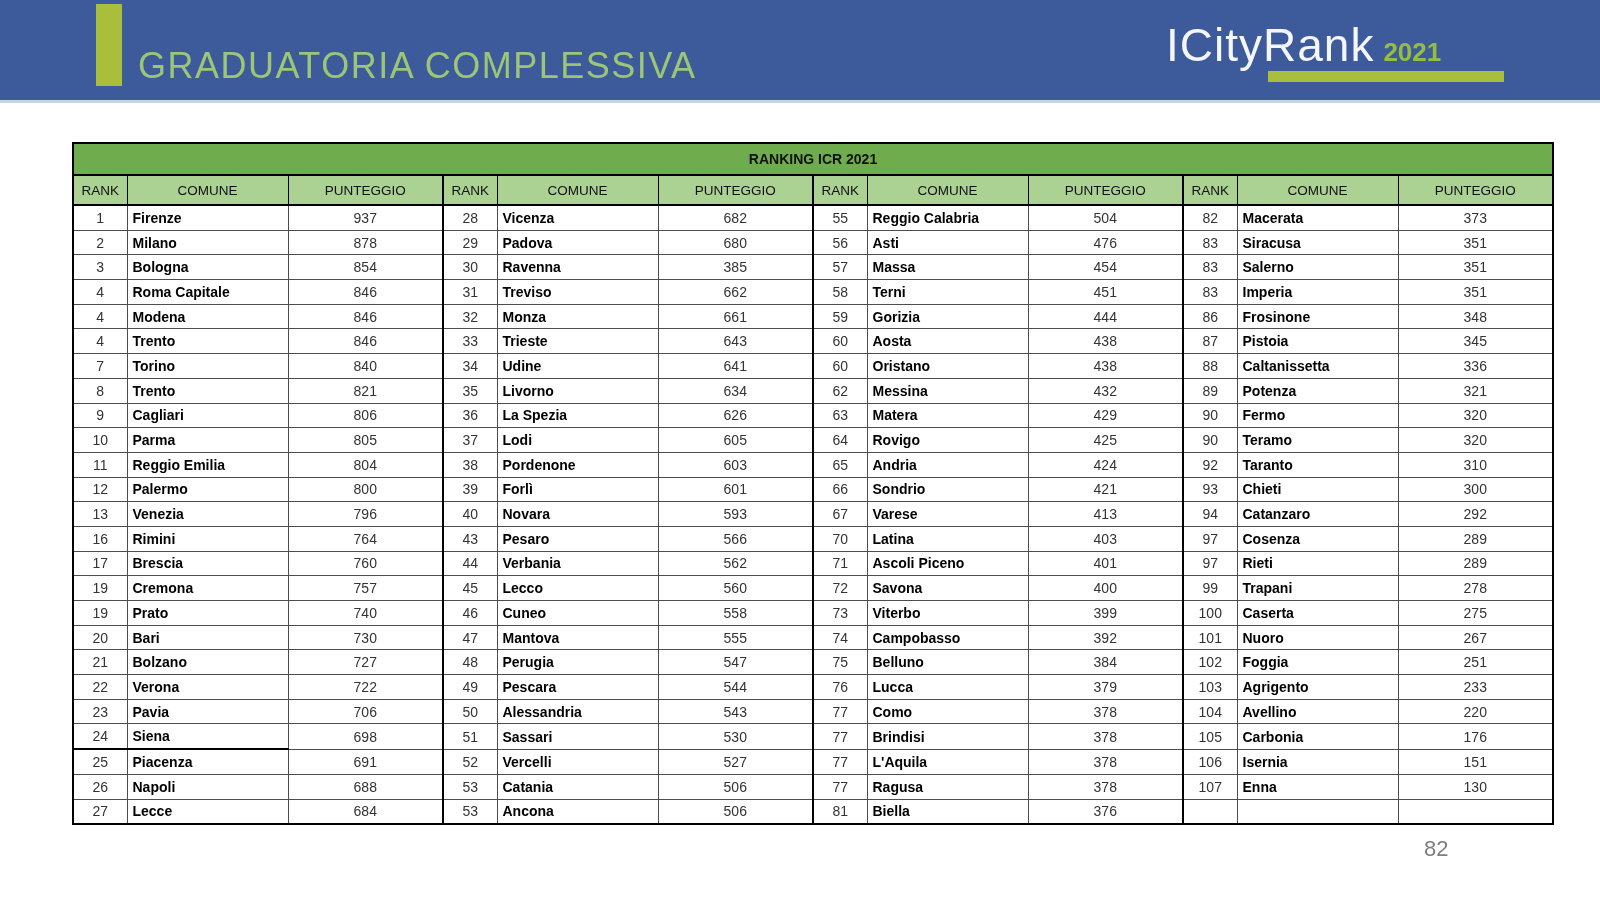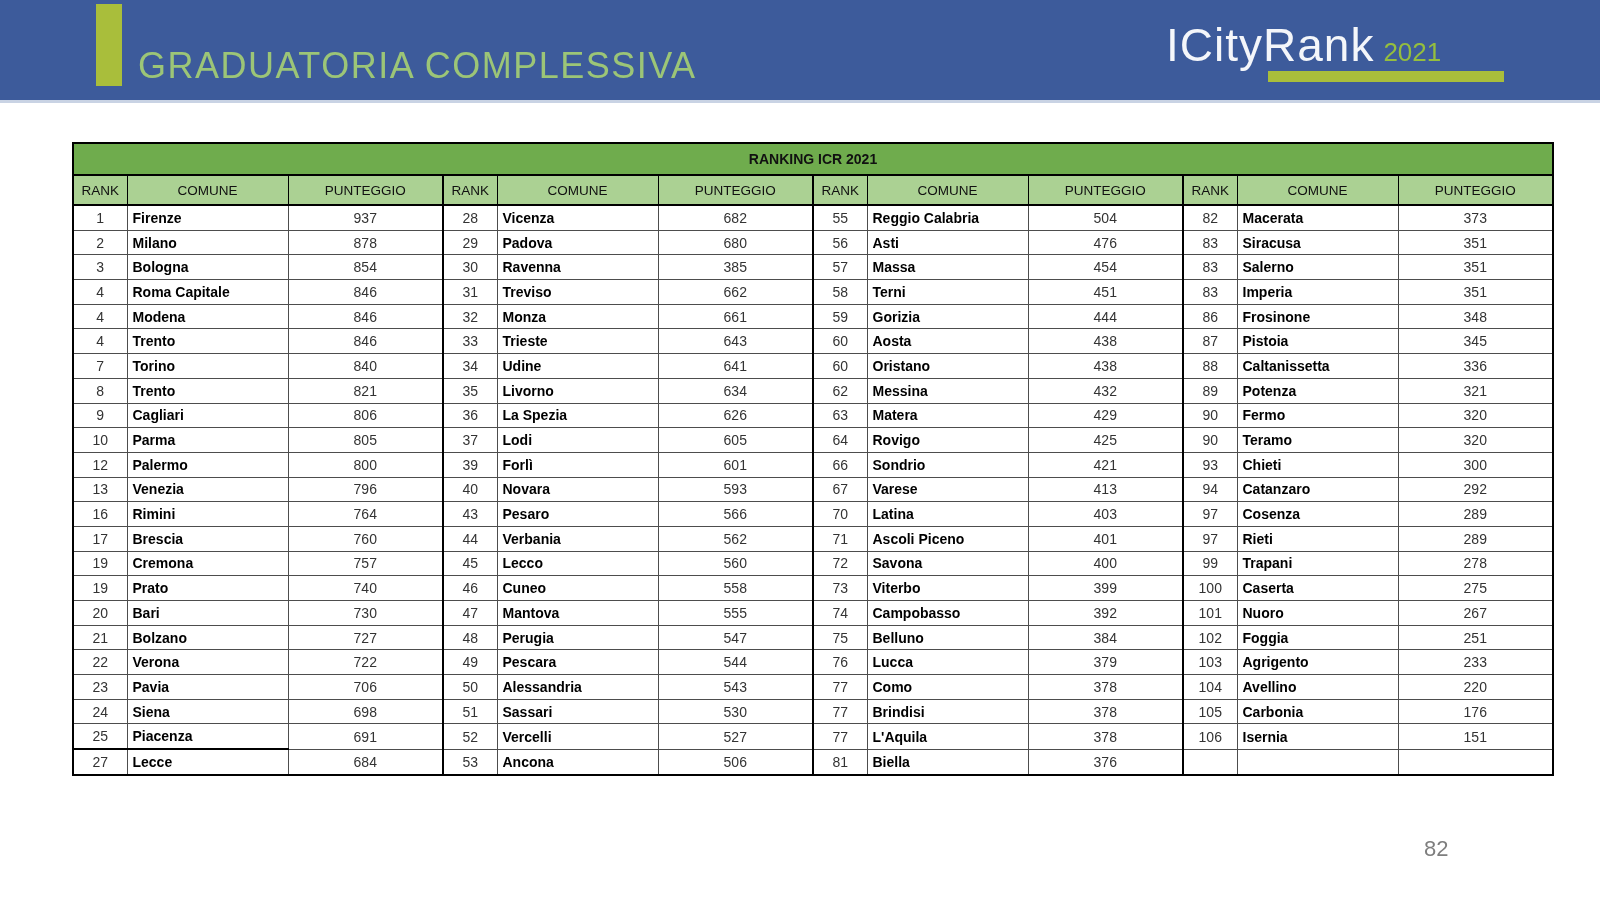--- a/index.html
+++ b/index.html
@@ -12,21 +12,21 @@
     position:absolute;left:0;top:0;width:1600px;height:100px;
     background:var(--banner-blue);border-bottom:3px solid #c9d3e4;
   }
   .accent-bar{position:absolute;left:96px;top:4px;width:26px;height:82px;background:var(--accent-green);}
   .banner-title{
     position:absolute;left:138px;top:48px;font-size:36px;font-weight:300;
     letter-spacing:1.5px;color:var(--title-green);line-height:1;white-space:nowrap;
   }
   .logo{position:absolute;left:1166px;top:22px;display:flex;align-items:baseline;}
   .logo-text{font-size:46px;font-weight:300;color:#f4f6fa;letter-spacing:1px;line-height:1;}
-  .logo-year{font-size:26px;font-weight:400;color:var(--logo-year-green);margin-left:9px;line-height:1;}
+  .logo-year{font-size:26px;font-weight:700;color:var(--logo-year-green);margin-left:9px;line-height:1;}
   .logo-underline{position:absolute;left:1268px;top:71px;width:236px;height:11px;background:var(--accent-green);}
   
   .table-wrap{position:absolute;left:72px;top:142px;}
   table.ranking{
     border-collapse:collapse;table-layout:fixed;width:1480px;
     border:2.5px solid #000;color:var(--text-dark);padding-left:42px;
   }
   .title-row th{
     background:var(--table-title-bg);border:2px solid #000;
     height:28px;font-size:14px;font-weight:bold;text-align:center;color:#111;
@@ -234,20 +234,34 @@
             <td class="c1">Lodi</td>
             <td class="c2">605</td>
             <td class="c0 gs">64</td>
             <td class="c1">Rovigo</td>
             <td class="c2">425</td>
             <td class="c0 gs">90</td>
             <td class="c1">Teramo</td>
             <td class="c2">320</td>
           </tr>
           <tr>
+            <td class="c0">11</td>
+            <td class="c1">Reggio Emilia</td>
+            <td class="c2">804</td>
+            <td class="c0 gs">38</td>
+            <td class="c1">Pordenone</td>
+            <td class="c2">603</td>
+            <td class="c0 gs">65</td>
+            <td class="c1">Andria</td>
+            <td class="c2">424</td>
+            <td class="c0 gs">92</td>
+            <td class="c1">Taranto</td>
+            <td class="c2">310</td>
+          </tr>
+          <tr>
             <td class="c0">12</td>
             <td class="c1">Palermo</td>
             <td class="c2">800</td>
             <td class="c0 gs">39</td>
             <td class="c1">Forlì</td>
             <td class="c2">601</td>
             <td class="c0 gs">66</td>
             <td class="c1">Sondrio</td>
             <td class="c2">421</td>
             <td class="c0 gs">93</td>
@@ -402,20 +416,34 @@
             <td class="c1">Vercelli</td>
             <td class="c2">527</td>
             <td class="c0 gs">77</td>
             <td class="c1">L'Aquila</td>
             <td class="c2">378</td>
             <td class="c0 gs">106</td>
             <td class="c1">Isernia</td>
             <td class="c2">151</td>
           </tr>
           <tr>
+            <td class="c0">26</td>
+            <td class="c1">Napoli</td>
+            <td class="c2">688</td>
+            <td class="c0 gs">53</td>
+            <td class="c1">Catania</td>
+            <td class="c2">506</td>
+            <td class="c0 gs">77</td>
+            <td class="c1">Ragusa</td>
+            <td class="c2">378</td>
+            <td class="c0 gs">107</td>
+            <td class="c1">Enna</td>
+            <td class="c2">130</td>
+          </tr>
+          <tr>
             <td class="c0">27</td>
             <td class="c1">Lecce</td>
             <td class="c2">684</td>
             <td class="c0 gs">53</td>
             <td class="c1">Ancona</td>
             <td class="c2">506</td>
             <td class="c0 gs">81</td>
             <td class="c1">Biella</td>
             <td class="c2">376</td>
             <td class="c0 gs"></td>

